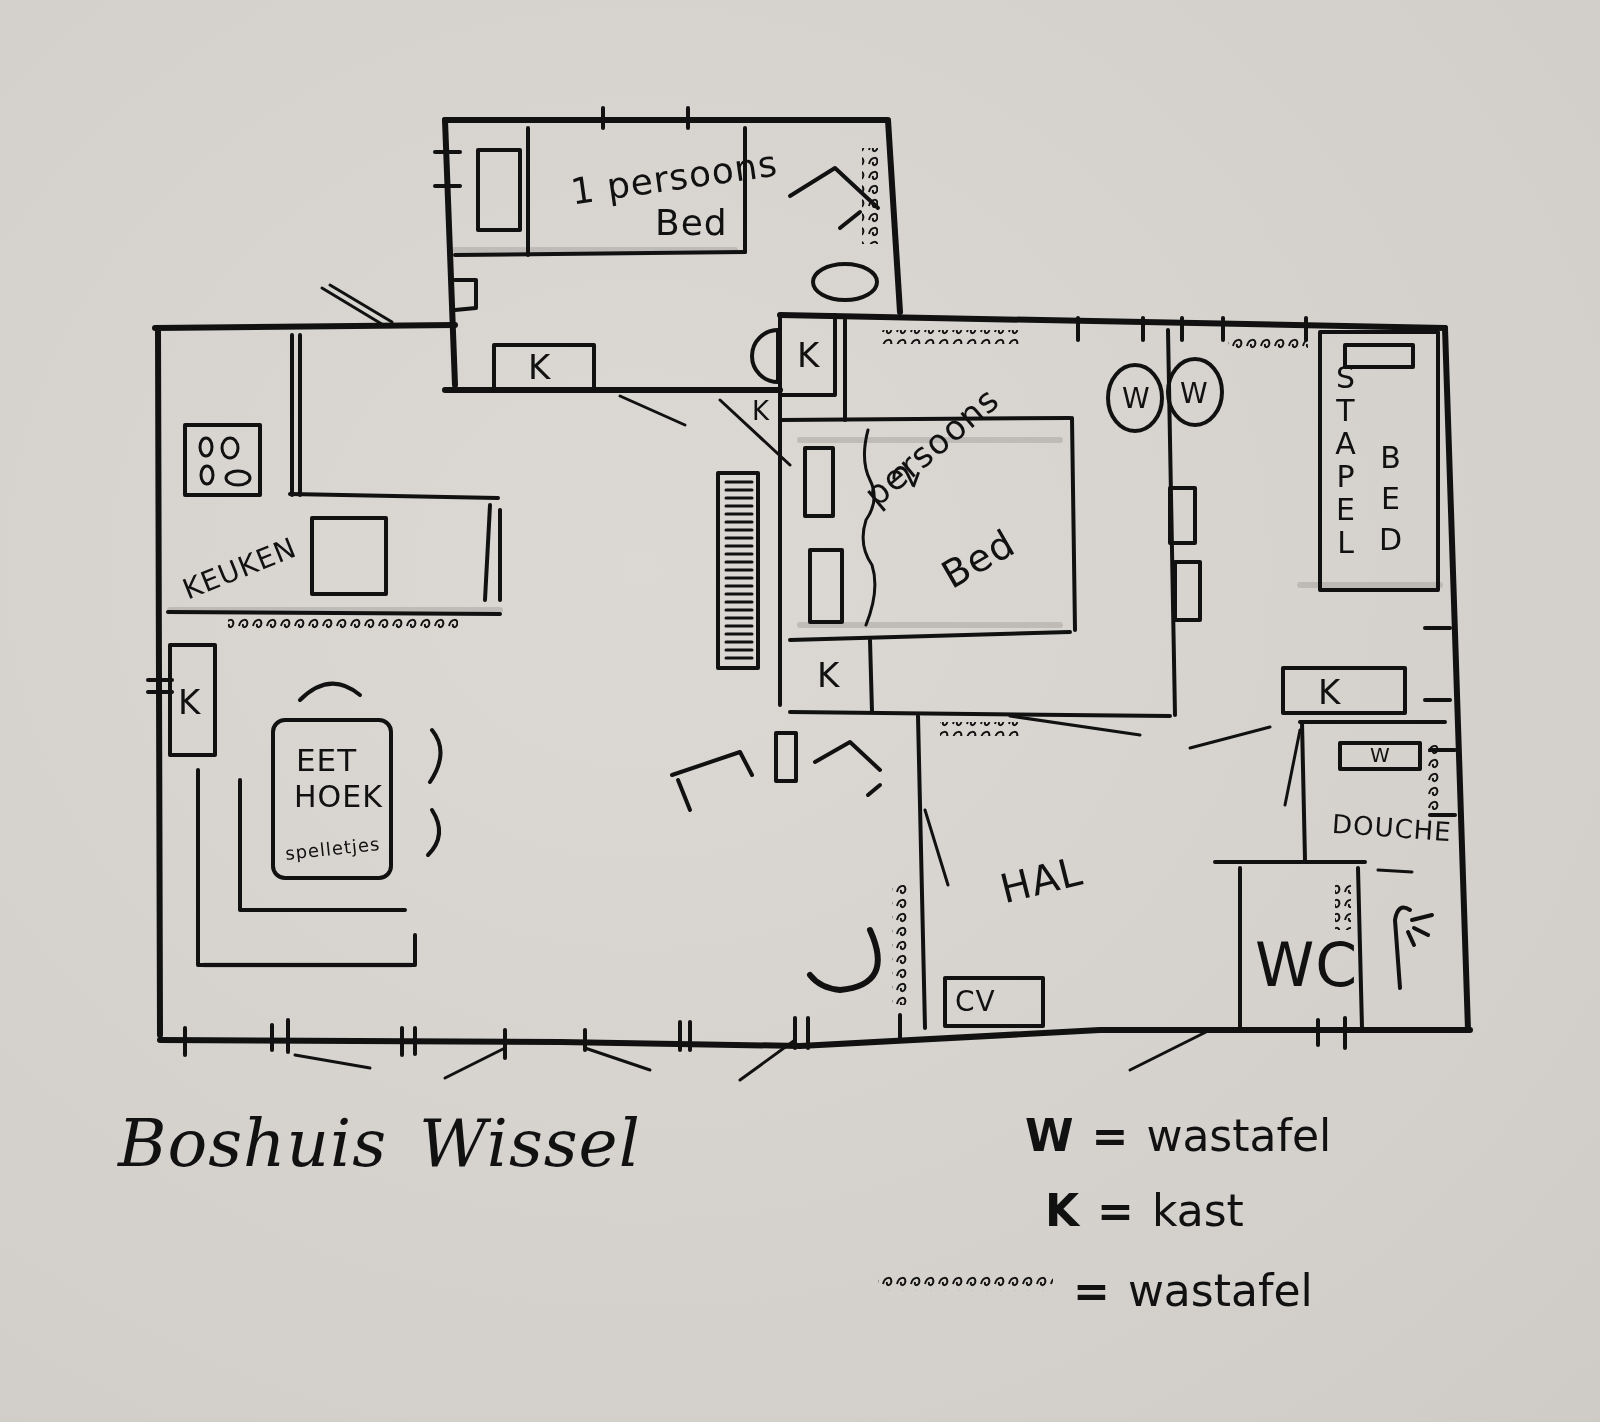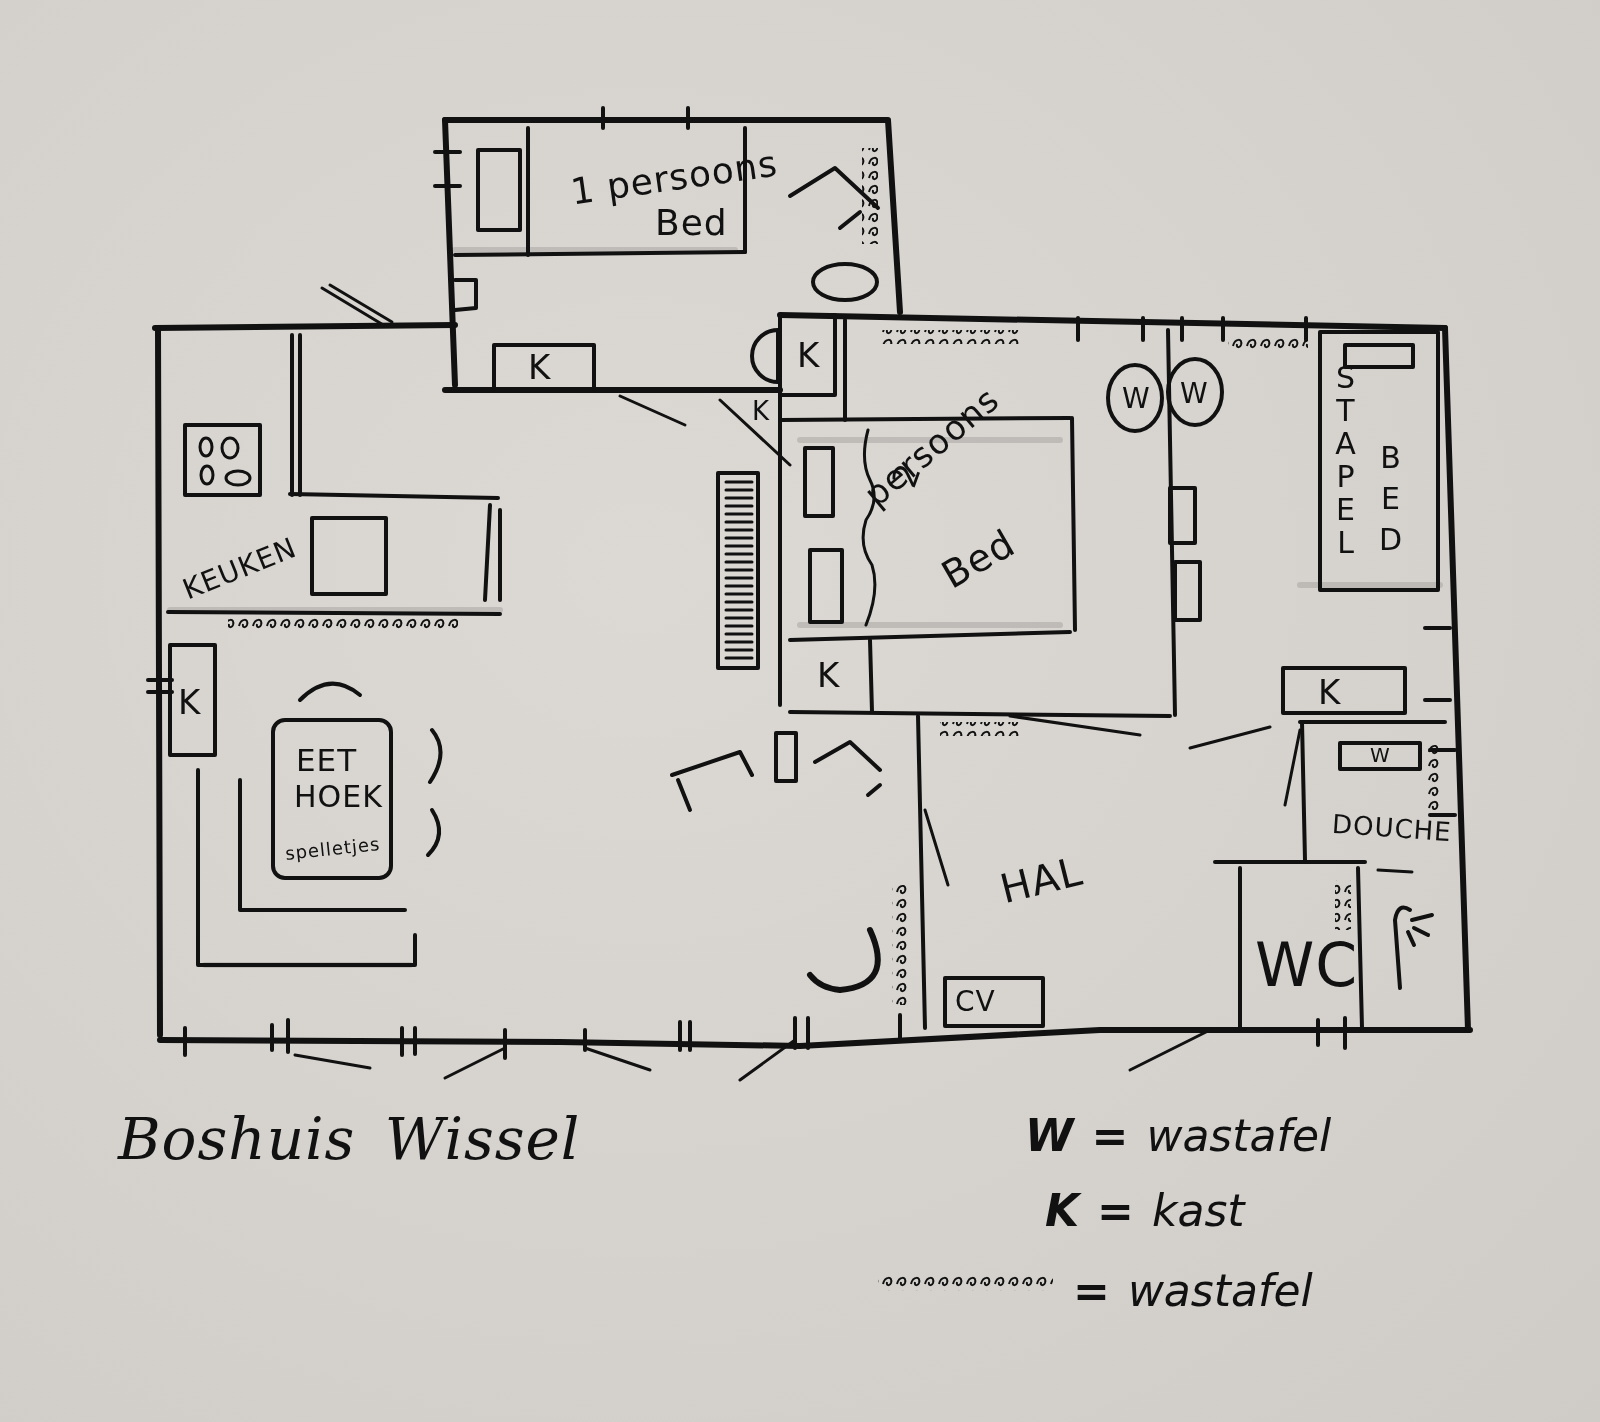--- a/index.html
+++ b/index.html
@@ -15,25 +15,25 @@
   }
   svg.plan { position: absolute; left: 0; top: 0; }
   .lbl {
     position: absolute; color: #111; white-space: nowrap;
     font-family: "DejaVu Sans", sans-serif; line-height: 1;
   }
   .k { font-size: 34px; font-weight: 400; }
   .room { font-size: 30px; letter-spacing: 1px; }
   .title {
     position: absolute; left: 118px; top: 1105px;
-    font-family: "DejaVu Serif", serif; font-size: 58px; color: #111;
+    font-family: "DejaVu Serif", serif; font-size: 66px; color: #111;
     font-style: italic; letter-spacing: 1px;
   }
   .legend { position: absolute; left: 870px; top: 1110px; color: #111; }
-  .legend-row { position: absolute; white-space: nowrap; font-size: 44px; font-family: "DejaVu Sans", sans-serif; font-style: italic; }
+  .legend-row { position: absolute; white-space: nowrap; font-size: 44px; font-family: "DejaVu Sans", sans-serif; }
   .legend-key { font-weight: 700; display: inline-block; }
   .legend-eq { display: inline-block; margin: 0 18px; font-weight: 700; }
   .vert { writing-mode: vertical-rl; text-orientation: upright; letter-spacing: -2px; }
 </style>
 </head>
 <body>
 
 <div class="paper"></div>
 
 <svg class="plan" width="1600" height="1422" viewBox="0 0 1600 1422">

